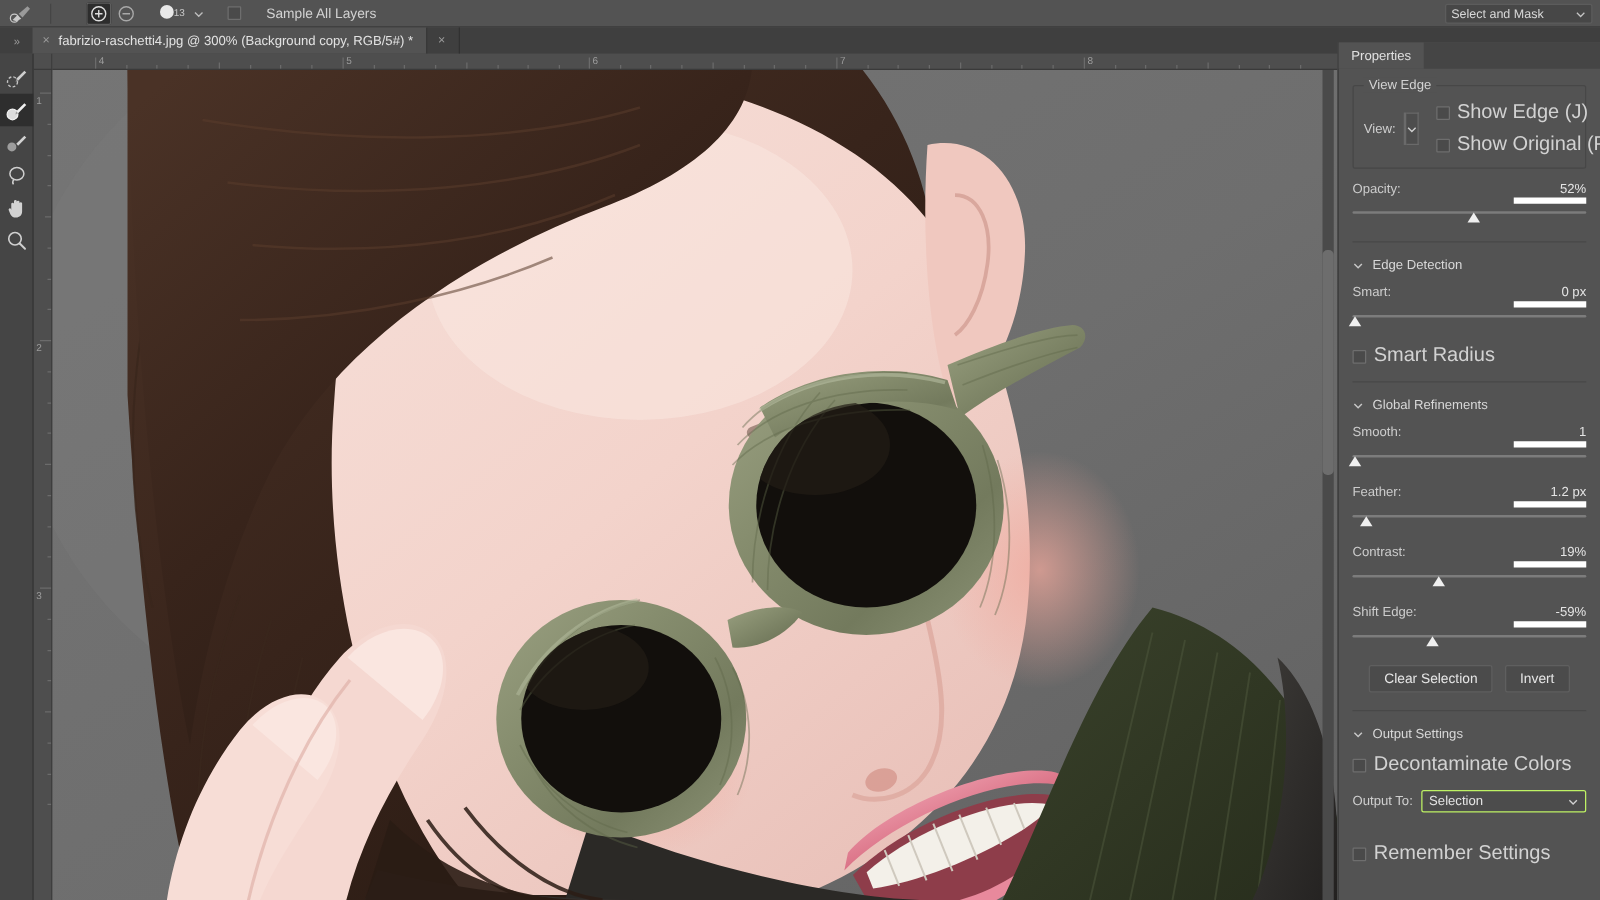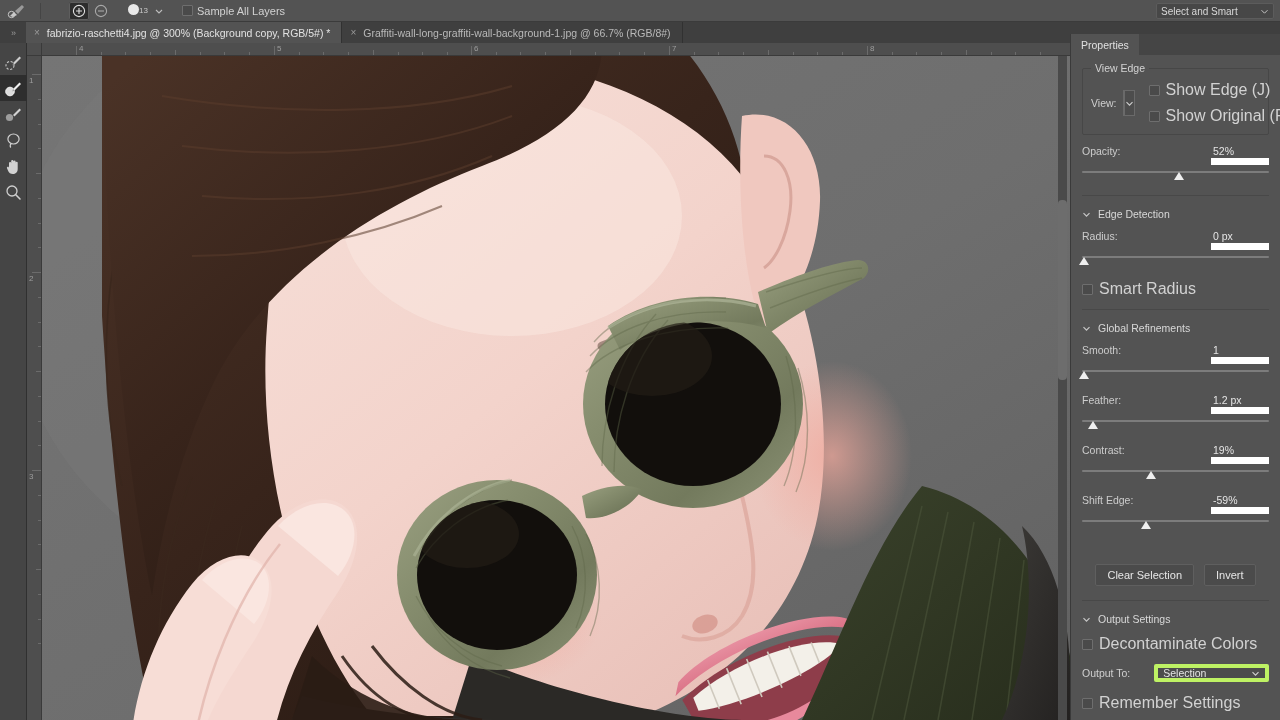--- a/index.html
+++ b/index.html
@@ -37,21 +37,21 @@
   }
   .brush-dot {
     width: 11px; height: 11px; border-radius: 50%;
     background: #e8e8e8; margin-top: -2px;
   }
   .brush-size-lbl {
     font-size: 8px; color: #c8c8c8; line-height: 8px; margin-top: 1px;
   }
   .brush-caret { margin-left: 3px; }
   .sample-all {
-    display: flex; align-items: center; margin-left: 18px; gap: 4px;
+    display: flex; align-items: center; margin-left: 18px; gap: 20px;
   }
   .cb {
     width: 11px; height: 11px; background: #4a4a4a;
     border: 1px solid #6e6e6e; border-radius: 1px; flex: none;
   }
   .opt-label { font-size: 11px; color: #d2d2d2; white-space: nowrap; }
 
   .workspace-select {
     position: absolute; right: 6px; top: 3px;
     width: 118px; height: 16px;
@@ -176,22 +176,22 @@
   .chk-row { display: flex; align-items: center; gap: 6px; }
   .chk-lbl { font-size: 16px; color: #d2d2d2; white-space: nowrap; }
 
   .slider-block { margin: 0 2px 14px 2px; }
   .slider-head {
     display: flex; align-items: baseline; justify-content: space-between;
     margin-bottom: 4px;
   }
   .slider-name { font-size: 10.5px; color: #cccccc; }
   .slider-val {
-    font-size: 10.5px; color: #e4e4e4; min-width: 58px; text-align: left;
-    border-bottom: 7px solid #ffffff; padding-bottom: 1px;
+    font-size: 10.5px; color: #e4e4e4; min-width: 58px; text-align: right;
+    border-bottom: 5px solid #ffffff; padding-bottom: 1px;
     padding-left: 2px;
   }
   .slider-track-wrap { position: relative; height: 12px; }
   .slider-track {
     position: absolute; left: 0; right: 0; top: 2px; height: 2px;
     background: #7c7c7c; border-radius: 1px;
   }
   .slider-thumb {
     position: absolute; top: 3px; width: 0; height: 0;
     border-left: 5px solid transparent; border-right: 5px solid transparent;
@@ -204,28 +204,27 @@
     margin: 0 2px 10px 2px; padding-top: 2px;
   }
   .section-title { font-size: 10.5px; color: #d8d8d8; }
   .divider { height: 1px; background: #484848; margin: 0 2px 10px 2px; }
 
   .btn-row { display: flex; justify-content: center; gap: 10px; margin: 2px 2px 14px 2px; }
   .pbtn {
     background: #4b4b4b; border: 1px solid #5f5f5f; border-radius: 2px;
     color: #e6e6e6; font-size: 11px; padding: 4px 11px;
     font-family: "Liberation Sans", sans-serif;
-    margin-top: 20px;
-  }
-
-  .out-row { display: flex; align-items: center; gap: 24px; margin: 0 2px 12px 2px; }
+  }
+
+  .out-row { display: flex; align-items: center; gap: 7px; margin: 0 2px 24px 2px; }
   .out-lbl { font-size: 10.5px; color: #cfcfcf; white-space: nowrap; }
   .out-select {
     flex: 1; height: 18px; background: #4c4c4c;
-    border: 4px solid #bef264; border-radius: 2px;
+    border: 1px solid #bef264; border-radius: 2px;
     display: flex; align-items: center; padding: 0 5px;
     font-size: 10.5px; color: #e4e4e4;
   }
   .out-select .cv { margin-left: auto; }
   .chk-line { display: flex; align-items: center; gap: 6px; margin: 0 2px 11px 2px; }
 
   svg { display: block; }
 </style>
 </head>
 <body>
@@ -266,38 +265,37 @@
         <path d="M2 4 L5 7 L8 4" fill="none" stroke="#bdbdbd" stroke-width="1.1"></path>
       </svg>
     </div>
 
     <div class="sample-all">
       <div class="cb"></div>
       <span class="opt-label">Sample All Layers</span>
     </div>
 
     <div class="workspace-select">
-      <span>Select and Smart</span>
+      <span>Select and Mask</span>
       <span class="cv">
         <svg width="9" height="9" viewBox="0 0 9 9">
             <path d="M1.5 3.2 L4.5 6.2 L7.5 3.2" fill="none" stroke="#c4c4c4" stroke-width="1"></path>
           </svg>
       </span>
     </div>
   </div>
 
   <div class="tab-bar">
     <div class="tab-expander">»</div>
     <div class="tab active">
       <span class="tab-x">×</span>
       <span>fabrizio-raschetti4.jpg @ 300% (Background copy, RGB/5#) *</span>
     </div>
     <div class="tab">
       <span class="tab-x">×</span>
-      <span>Graffiti-wall-long-graffiti-wall-background-1.jpg @ 66.7% (RGB/8#)</span>
     </div>
   </div>
 
   <div class="toolbar">
     <div class="tool">
       <svg width="19" height="19" viewBox="0 0 19 19">
         <circle cx="6" cy="12.5" r="4" fill="none" stroke="#c5c5c5" stroke-width="1.1" stroke-dasharray="2.2 1.6"></circle>
         <path d="M9 10 L15.5 3.5 L17 5 L10.5 11.5 Z" fill="#cfcfcf"></path>
         <path d="M9 10 L10.5 11.5 L8.5 12.5 Z" fill="#8f8f8f"></path>
       </svg>
@@ -649,21 +647,21 @@
         <span>
           <svg width="9" height="9" viewBox="0 0 9 9">
               <path d="M1.5 3.2 L4.5 6.2 L7.5 3.2" fill="none" stroke="#c7c7c7" stroke-width="1.2"></path>
             </svg>
         </span>
         <span class="section-title">Edge Detection</span>
       </div>
 
       <div class="slider-block">
         <div class="slider-head">
-          <span class="slider-name">Radius:</span>
+          <span class="slider-name">Smart:</span>
           <span class="slider-val">0 px</span>
         </div>
         <div class="slider-track-wrap">
           <div class="slider-track"></div>
           <div class="slider-thumb" style="left: 1%;"></div>
         </div>
       </div>
 
       <div class="chk-line">
         <span class="cb"></span>

